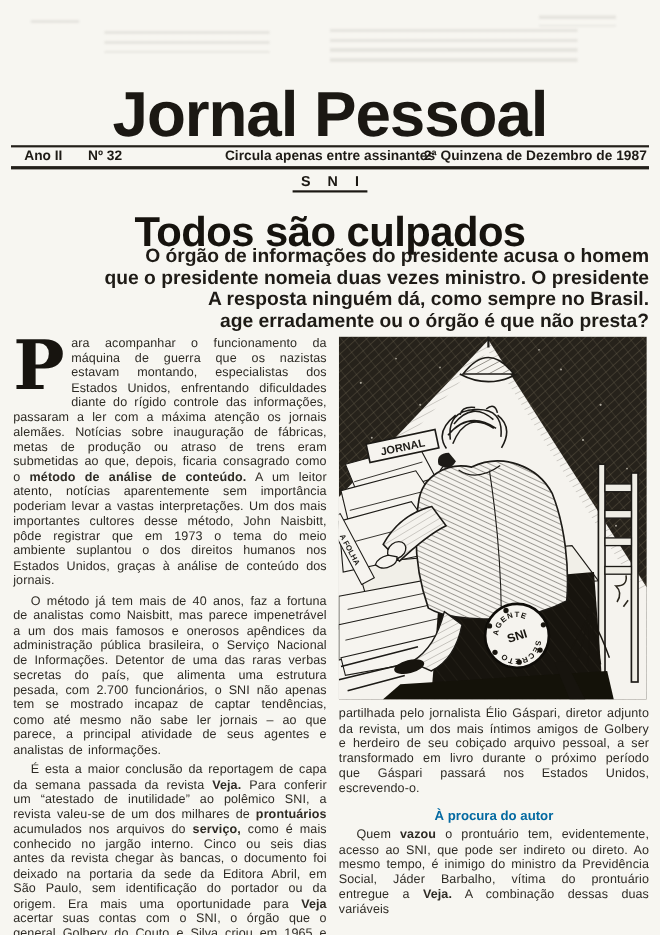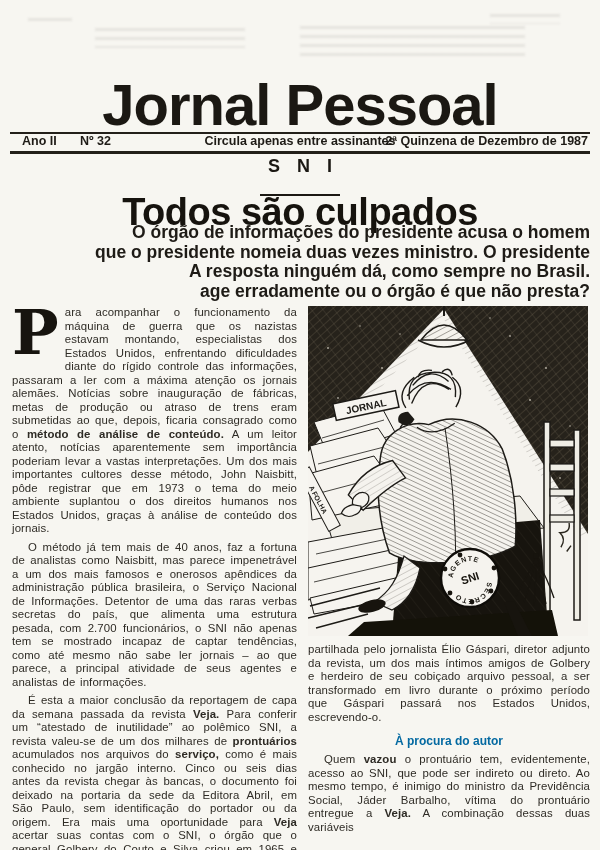--- a/index.html
+++ b/index.html
@@ -18,22 +18,22 @@
   .rule-top{top:132px;height:1.5px;}
   .rule-bottom{top:151px;height:2.5px;}
   .infobar{position:absolute;top:134px;left:10px;right:10px;height:29px;
     font-weight:700;font-size:12.5px;color:#1e1b16;}
   .infobar .ib{position:absolute;top:0;white-space:nowrap;}
   .ib-ano{left:12px;} .ib-num{left:70px;}
   .ib-circ{left:0;width:100%;text-align:center;}
   .ib-date{right:2px;}
   
   .kicker-wrap{position:absolute;top:156px;left:0;width:100%;text-align:center;}
-  .kicker{display:inline-block;font-weight:700;font-size:18px;letter-spacing:6px;
-    border-bottom:2px solid #1b1813;padding:0 2px 17px 8px;color:#1b1813;}
+  .kicker{display:inline-block;font-weight:700;font-size:13px;letter-spacing:6px;
+    border-bottom:2px solid #1b1813;padding:0 2px 1px 8px;color:#1b1813;}
   .headline{position:absolute;top:168px;left:0;width:100%;text-align:center;
     font-weight:700;font-size:38px;line-height:1;letter-spacing:-.5px;color:#16130e;}
   .deck{position:absolute;top:223px;left:10px;right:10px;text-align:right;
     font-weight:700;font-size:17.5px;line-height:19.5px;color:#1e1b16;}
   
   .col{position:absolute;top:306px;}
   .col-left{left:12px;width:285px;}
   .col-right{left:308px;width:282px;}
   .col p{margin:0;font-size:11.4px;line-height:13.5px;text-align:justify;
     word-spacing:1.4px;letter-spacing:.1px;color:#2e2b25;}

